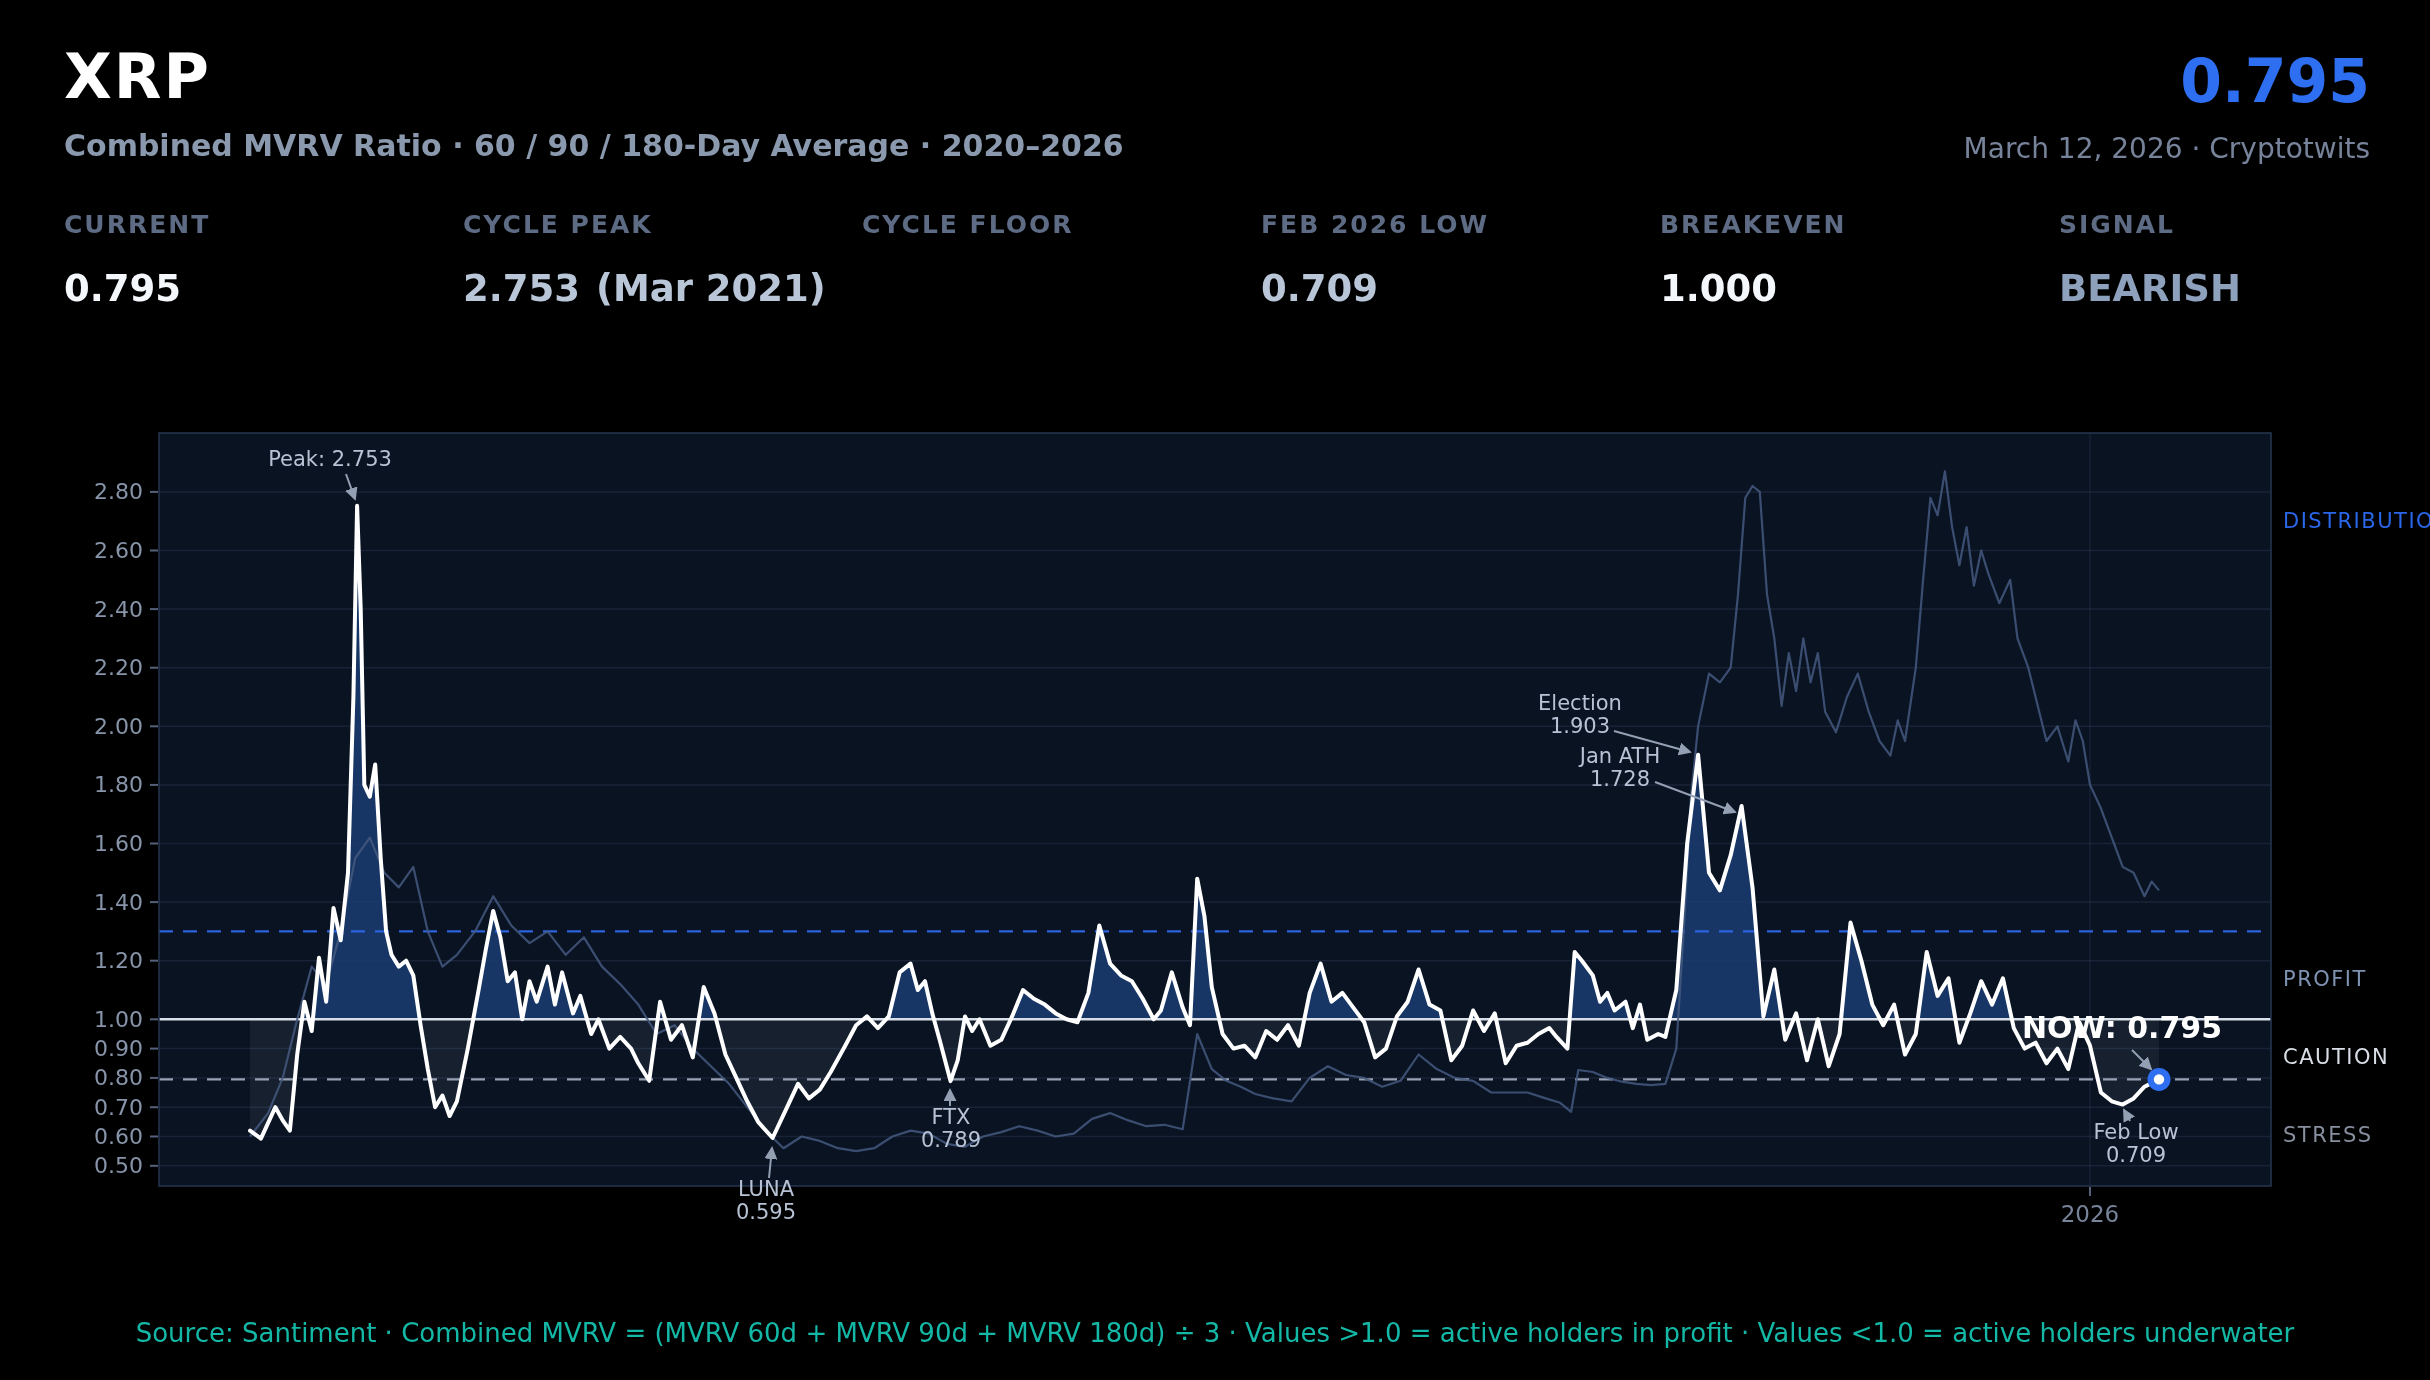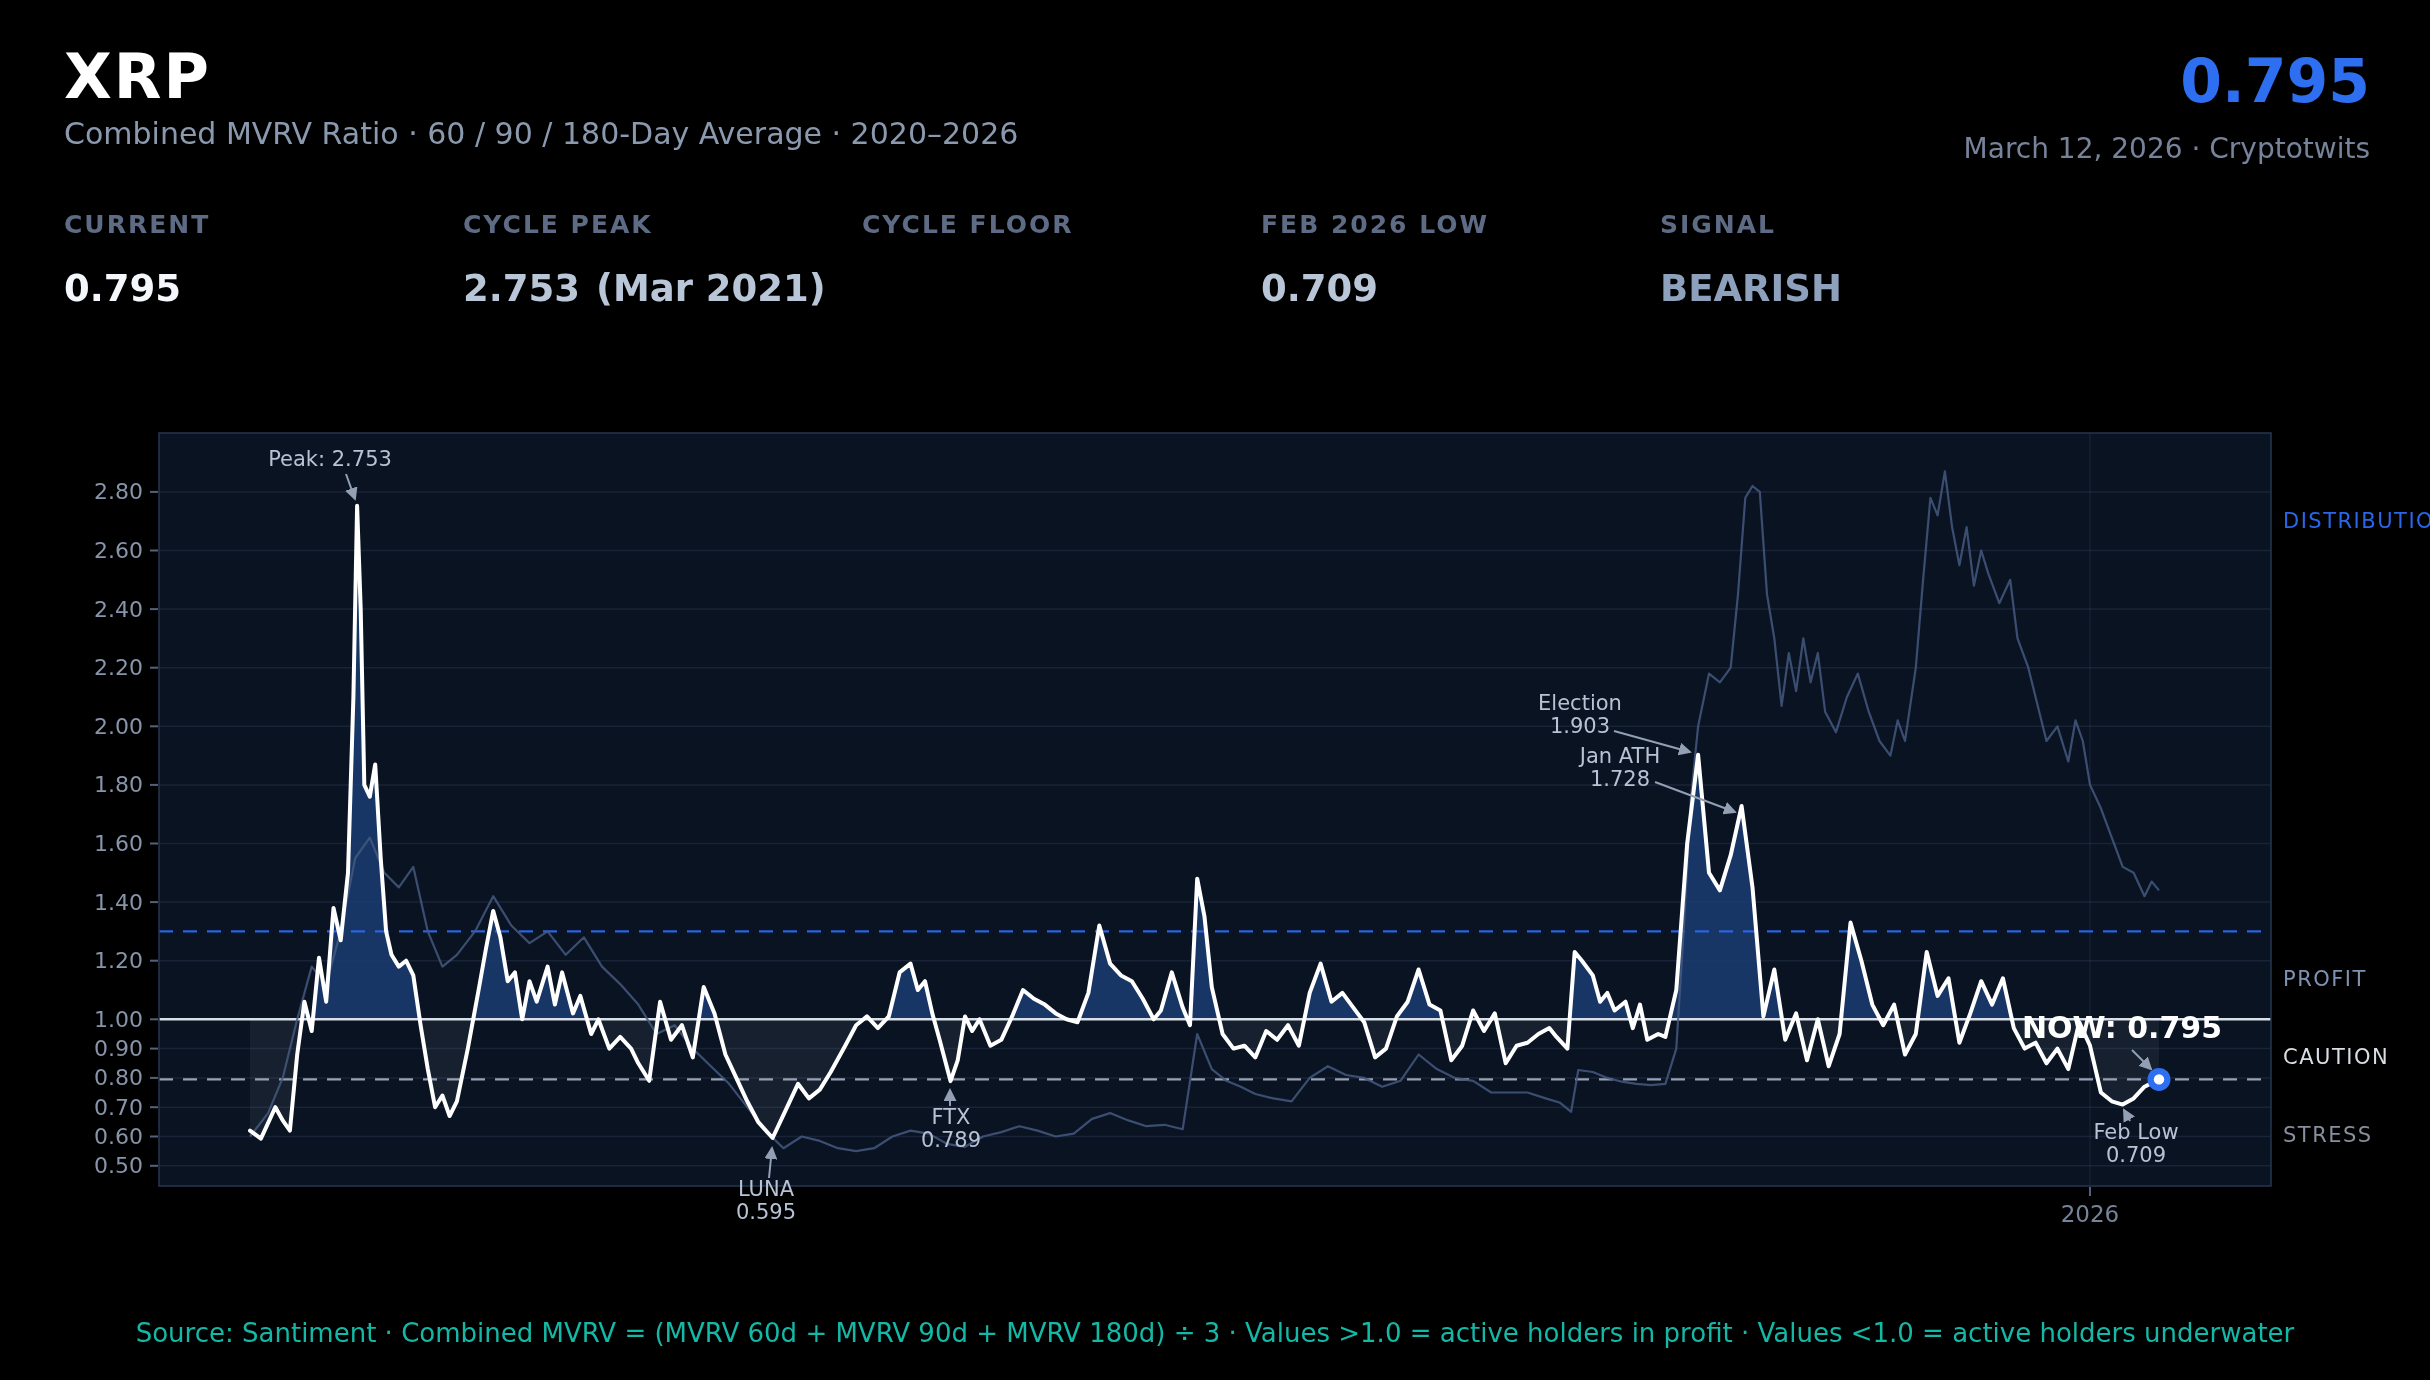--- a/index.html
+++ b/index.html
@@ -1,20 +1,20 @@
 <!DOCTYPE html>
 <html><head>
 <meta charset="utf-8">
 <style>
   html,body{margin:0;padding:0;background:#000;}
   .page{position:relative;width:2430px;height:1380px;background:#000;overflow:hidden;
         font-family:"DejaVu Sans","Liberation Sans",sans-serif;color:#fff;}
   .title{position:absolute;left:64px;top:40px;font-size:62px;font-weight:bold;letter-spacing:2px;color:#ffffff;}
   .big-value{position:absolute;right:60px;top:46px;font-size:60px;font-weight:bold;color:#2e6ff2;}
-  .subtitle{position:absolute;left:64px;top:116px;font-size:30px;color:#8b99ae;}
+  .subtitle{position:absolute;left:64px;top:128px;font-size:30px;color:#8b99ae;font-weight:bold;}
   .date-line{position:absolute;right:60px;top:132px;font-size:28px;color:#77839a;text-align:right;}
   .stats{position:absolute;left:64px;top:210px;display:grid;grid-template-columns:repeat(6,399px);}
   .stat-label{font-size:25px;font-weight:bold;letter-spacing:2px;color:#5d6b84;}
   .stat-value{margin-top:28px;font-size:37px;font-weight:bold;color:#b9c6d8;}
   .stat-value .detail{margin-left:16px;}
   .val-white .stat-value{color:#f4f7fb;}
   .val-signal .stat-value{color:#8da0bc;}
   #chart{position:absolute;left:0;top:0;width:2430px;height:1380px;}
   .footer{position:absolute;left:0;right:0;top:1318px;text-align:center;font-size:26px;color:#14b8a6;}
 </style>
@@ -36,20 +36,24 @@
     <div class="stat">
       <div class="stat-label">CYCLE PEAK</div>
       <div class="stat-value"><span>2.753</span><span class="detail">(Mar 2021)</span></div>
     </div>
     <div class="stat">
       <div class="stat-label">CYCLE FLOOR</div>
     </div>
     <div class="stat">
       <div class="stat-label">FEB 2026 LOW</div>
       <div class="stat-value"><span>0.709</span><span class="detail"></span></div>
+    </div>
+    <div class="stat val-white">
+      <div class="stat-label">BREAKEVEN</div>
+      <div class="stat-value"><span>1.000</span><span class="detail"></span></div>
     </div>
     <div class="stat val-signal">
       <div class="stat-label">SIGNAL</div>
       <div class="stat-value"><span>BEARISH</span><span class="detail"></span></div>
     </div>
   </div>
 
   <div id="chart"><svg width="2430" height="1380" viewBox="0 0 2430 1380" xmlns="http://www.w3.org/2000/svg">
         <defs>
           <marker id="arr" viewBox="0 0 10 10" refX="8.5" refY="5" markerWidth="6.5" markerHeight="6.5" orient="auto-start-reverse">

